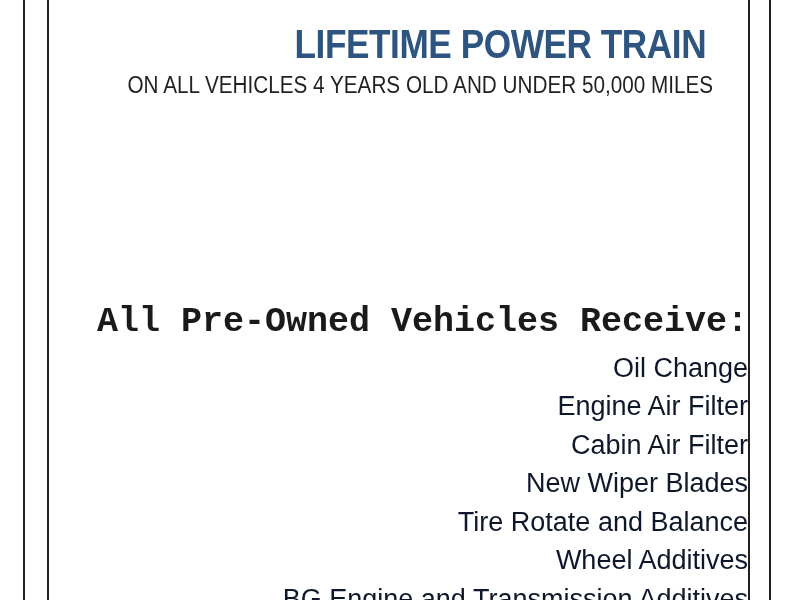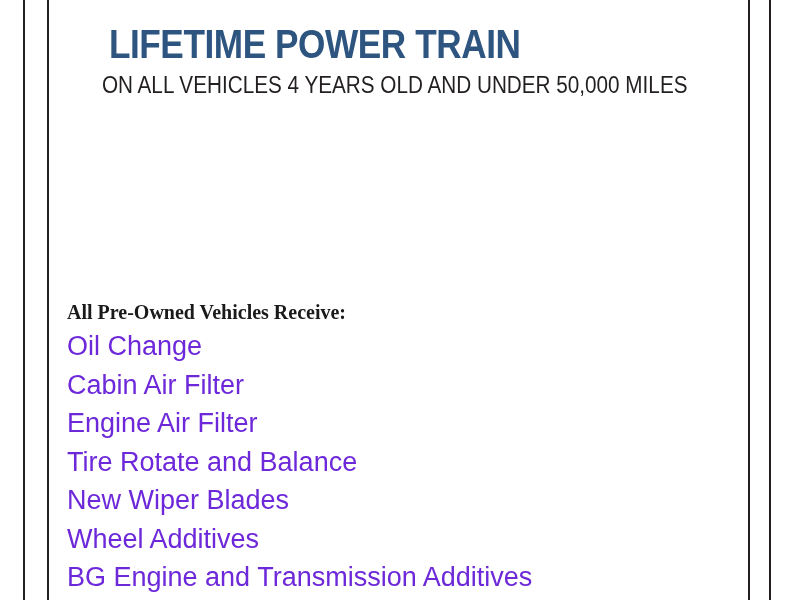--- a/index.html
+++ b/index.html
@@ -32,22 +32,21 @@
   .rule-right-inner { left: 748px; }
   .rule-right-outer { left: 769px; }
 
   
   .content {
     position: absolute;
     left: 50px;
     top: 0;
     width: 698px;
     height: 600px;
-    text-align: left;
-    margin-left: 17px;
+    text-align: right;
   }
 
   .warranty-block { width: 100%; }
 
   .headline {
     color: #2e5480;
     font-family: "Liberation Sans Narrow", "Liberation Sans", sans-serif;
     font-weight: bold;
     font-size: 40px;
     line-height: 1.02;
@@ -80,36 +79,36 @@
   
   .services {
     position: absolute;
     top: 298px;
     left: 0;
     width: 100%;
   }
 
   .services-title {
     color: #1a1a1a;
-    font-family: Liberation Serif, serif;
+    font-family: Liberation Mono, monospace;
     font-weight: bold;
-    font-size: 20px;
+    font-size: 35px;
     line-height: 1.42;
     margin: 0 0 1px 0;
     white-space: nowrap;
   }
 
   .services-list {
     list-style: none;
     margin: 0;
     padding: 0;
   }
 
   .services-list li {
-    color: #6d28d9;
+    color: #0f172a;
     font-family: "Liberation Sans", sans-serif;
     font-weight: normal;
     font-size: 27px;
     line-height: 38.5px;
     white-space: nowrap;
   }
 </style>
 </head>
 <body>
 
@@ -125,23 +124,23 @@
     <div class="warranty-block block-one">
       <div class="headline">LIFETIME POWER TRAIN</div>
       <div class="subline">ON ALL VEHICLES 4 YEARS OLD AND UNDER 50,000 MILES</div>
     </div>
 
 
     <div class="services">
       <div class="services-title">All Pre-Owned Vehicles Receive:</div>
       <ul class="services-list">
         <li>Oil Change</li>
+        <li>Engine Air Filter</li>
         <li>Cabin Air Filter</li>
-        <li>Engine Air Filter</li>
+        <li>New Wiper Blades</li>
         <li>Tire Rotate and Balance</li>
-        <li>New Wiper Blades</li>
         <li>Wheel Additives</li>
         <li>BG Engine and Transmission Additives</li>
       </ul>
     </div>
 
   </div>
 </div>
 
 </body></html>

